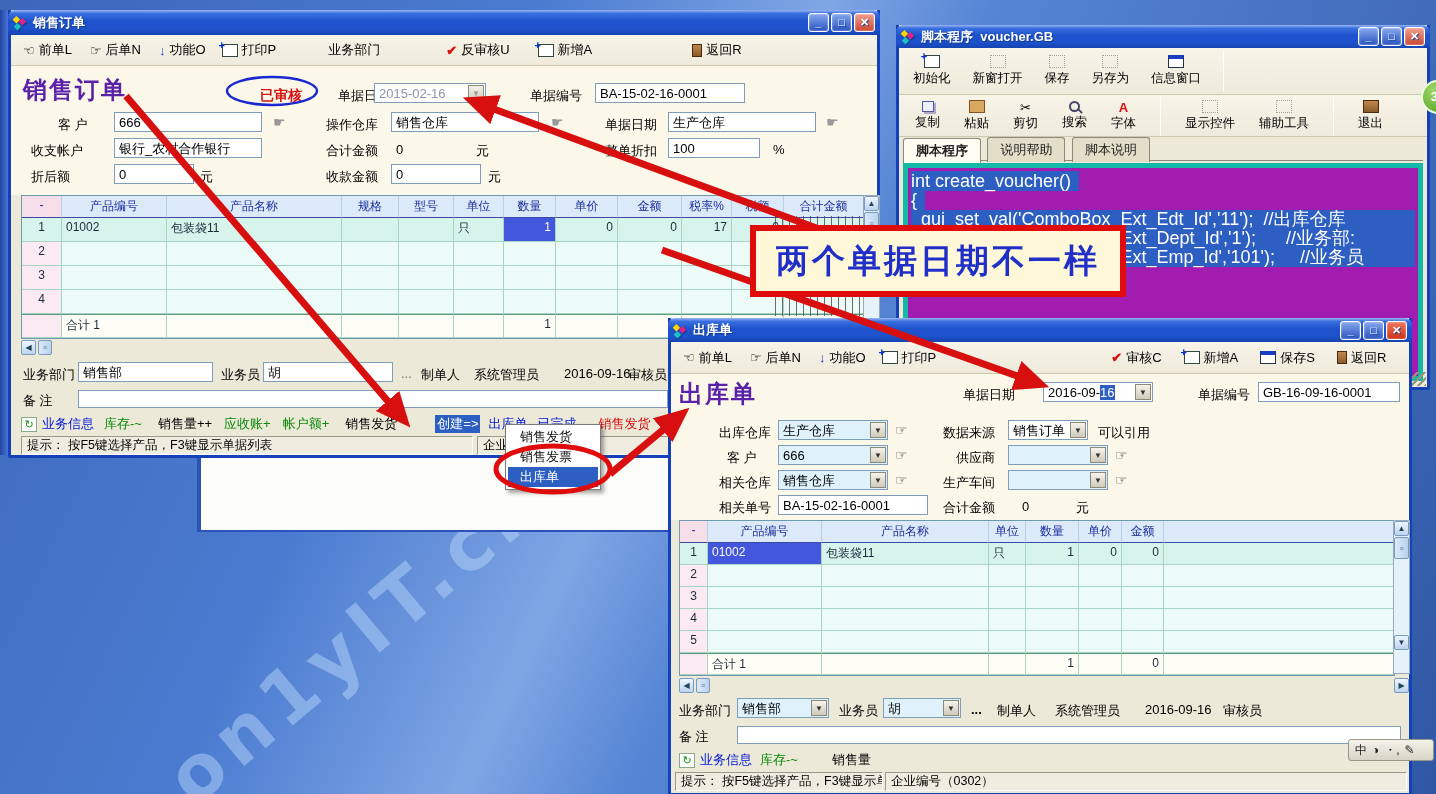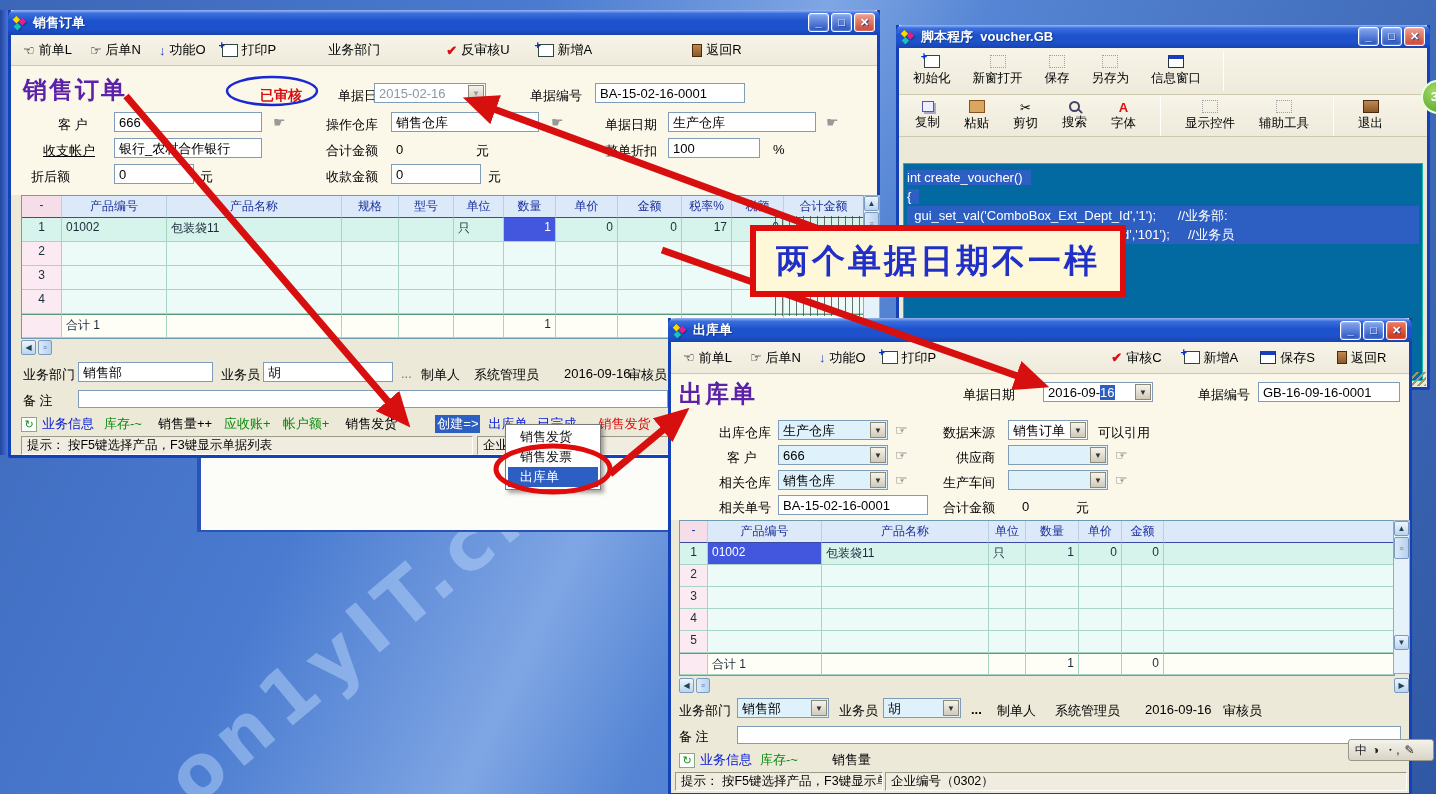--- a/index.html
+++ b/index.html
@@ -68,21 +68,21 @@
 .ic-dot{border:1px dotted #a0a0a0;}
 .ic-win{border:1px solid #234;border-top:4px solid #1a3cc0;background:#fff;}
 .ic-copy{background:#eef;border:1px solid #55a;box-shadow:2px 2px 0 #aac;width:12px;height:11px;}
 .ic-paste{background:#d8a860;border:1px solid #865020;}
 .ic-find{width:11px;height:11px;border:2px solid #446;border-radius:50%;position:relative;}
 .ic-find::after{content:"";position:absolute;width:6px;height:2px;background:#446;right:-5px;bottom:-2px;transform:rotate(45deg);}
 .ic-door{background:linear-gradient(#c08850,#8a5a2a);border:1px solid #4a2a0a;}
 .vsep{width:1px;height:40px;background:#b8b49a;border-right:1px solid #fff;margin:0 6px;}
 .tab{display:inline-block;border:1px solid #8a8a7a;border-bottom:none;border-radius:3px 3px 0 0;background:#e2dec8;padding:3px 12px;font-size:13px;margin-right:2px;color:#222;}
 .tab.on{background:#fffdf2;font-weight:bold;position:relative;top:1px;}
-.code{position:absolute;background:#0369a1;border:1px solid #14b8a6;font-family:"DejaVu Sans Mono",monospace;font-size:13px;color:#1030a0;padding:4px 3px;overflow:hidden;}
+.code{position:absolute;background:#a21caf;border:5px solid #14b8a6;font-family:"DejaVu Sans Mono",monospace;font-size:18px;color:#1030a0;padding:4px 3px;overflow:hidden;}
 .cl{height:19px;line-height:19px;white-space:pre;}
 .hlp{background:#2d5ec2;color:#fff;padding-right:8px;}
 .hlf{display:block;background:#2d5ec2;color:#fff;}
 .grip{position:absolute;right:1px;bottom:1px;width:14px;height:14px;
   background:repeating-linear-gradient(135deg,transparent 0 3px,#9a967a 3px 5px);}
 
 .annbox{position:absolute;left:750px;top:225px;width:376px;height:72px;border:6px solid #e00c0c;background:#fff8d8;
   display:flex;align-items:center;justify-content:center;z-index:80;}
 .annbox span{font-family:"DejaVu Serif",serif;font-weight:bold;font-size:33px;color:#1f2fc8;letter-spacing:3px;white-space:nowrap;}
 .overlay{position:absolute;left:0;top:0;width:1436px;height:794px;z-index:70;pointer-events:none;}
@@ -153,21 +153,21 @@
     <div class="lb" style="left:47px;top:50px;">客 户</div>
     <div class="tbox" style="left:103px;top:46px;width:148px;">666</div>
     <span class="hand" style="left:262px;top:48px;color:#999;">☛</span>
     <div class="lb" style="left:315px;top:50px;">操作仓库</div>
     <div class="tbox" style="left:380px;top:46px;width:148px;">销售仓库</div>
     <span class="hand" style="left:540px;top:48px;color:#999;">☛</span>
     <div class="lb" style="left:594px;top:50px;">单据日期</div>
     <div class="tbox" style="left:657px;top:46px;width:148px;">生产仓库</div>
     <span class="hand" style="left:815px;top:48px;color:#999;">☛</span>
 
-    <div class="lb" style="left:32px;top:76px;text-decoration:underline;">收支帐户</div>
+    <div class="lb" style="left:20px;top:76px;">收支帐户</div>
     <div class="tbox" style="left:103px;top:72px;width:148px;">银行_农村合作银行</div>
     <div class="lb lblue" style="left:315px;top:76px;">合计金额</div>
     <div class="lb" style="left:385px;top:76px;">0</div>
     <div class="lb lblue" style="left:465px;top:76px;">元</div>
     <div class="lb lblue" style="left:594px;top:76px;">整单折扣</div>
     <div class="tbox" style="left:657px;top:72px;width:92px;">100</div>
     <div class="lb lblue" style="left:762px;top:76px;">%</div>
 
     <div class="lb lblue" style="left:20px;top:102px;">折后额</div>
     <div class="tbox" style="left:103px;top:98px;width:80px;">0</div>
@@ -371,23 +371,29 @@
     <span class="bigbtn">
         <span class="ic ic-dot"></span>
         <span>辅助工具</span>
       </span>
     <span class="vsep"></span>
     <span class="bigbtn">
         <span class="ic ic-door"></span>
         <span>退出</span>
       </span>
   </div>
+  <div style="position:absolute;left:4px;top:112px;right:4px;height:24px;border-bottom:1px solid #8a8a7a;">
+    <span class="tab on">脚本程序</span>
+    <span class="tab">说明帮助</span>
+    <span class="tab">脚本说明</span>
+  </div>
   <div class="code" style="left:4px;top:138px;right:4px;height:218px;">
       <div class="cl"><span class="hlp">int create_voucher()</span></div>
       <div class="cl"><span class="hlp">{</span></div>
+      <div class="cl"><span class="hlf">  gui_set_val('ComboBox_Ext_Edt_Id','11');  //出库仓库</span></div>
       <div class="cl"><span class="hlf">  gui_set_val('ComboBox_Ext_Dept_Id','1');      //业务部:</span></div>
       <div class="cl"><span class="hlf">  gui_set_val('ComboBox_Ext_Emp_Id','101');     //业务员</span></div>
     </div>
   <div class="grip"></div>
 </div>
 
 <div class="win z-out" style="left:668px;top:318px;width:744px;height:478px;">
   <div class="tbar" style="height:24px;">
     <span class="appico"><i style="left:0;top:0;color:#ffd700;">◆</i><i style="left:6px;top:2px;color:#e0218a;">◆</i><i style="left:1px;top:7px;color:#19c0c0;">◆</i></span>
     <span>出库单</span>

